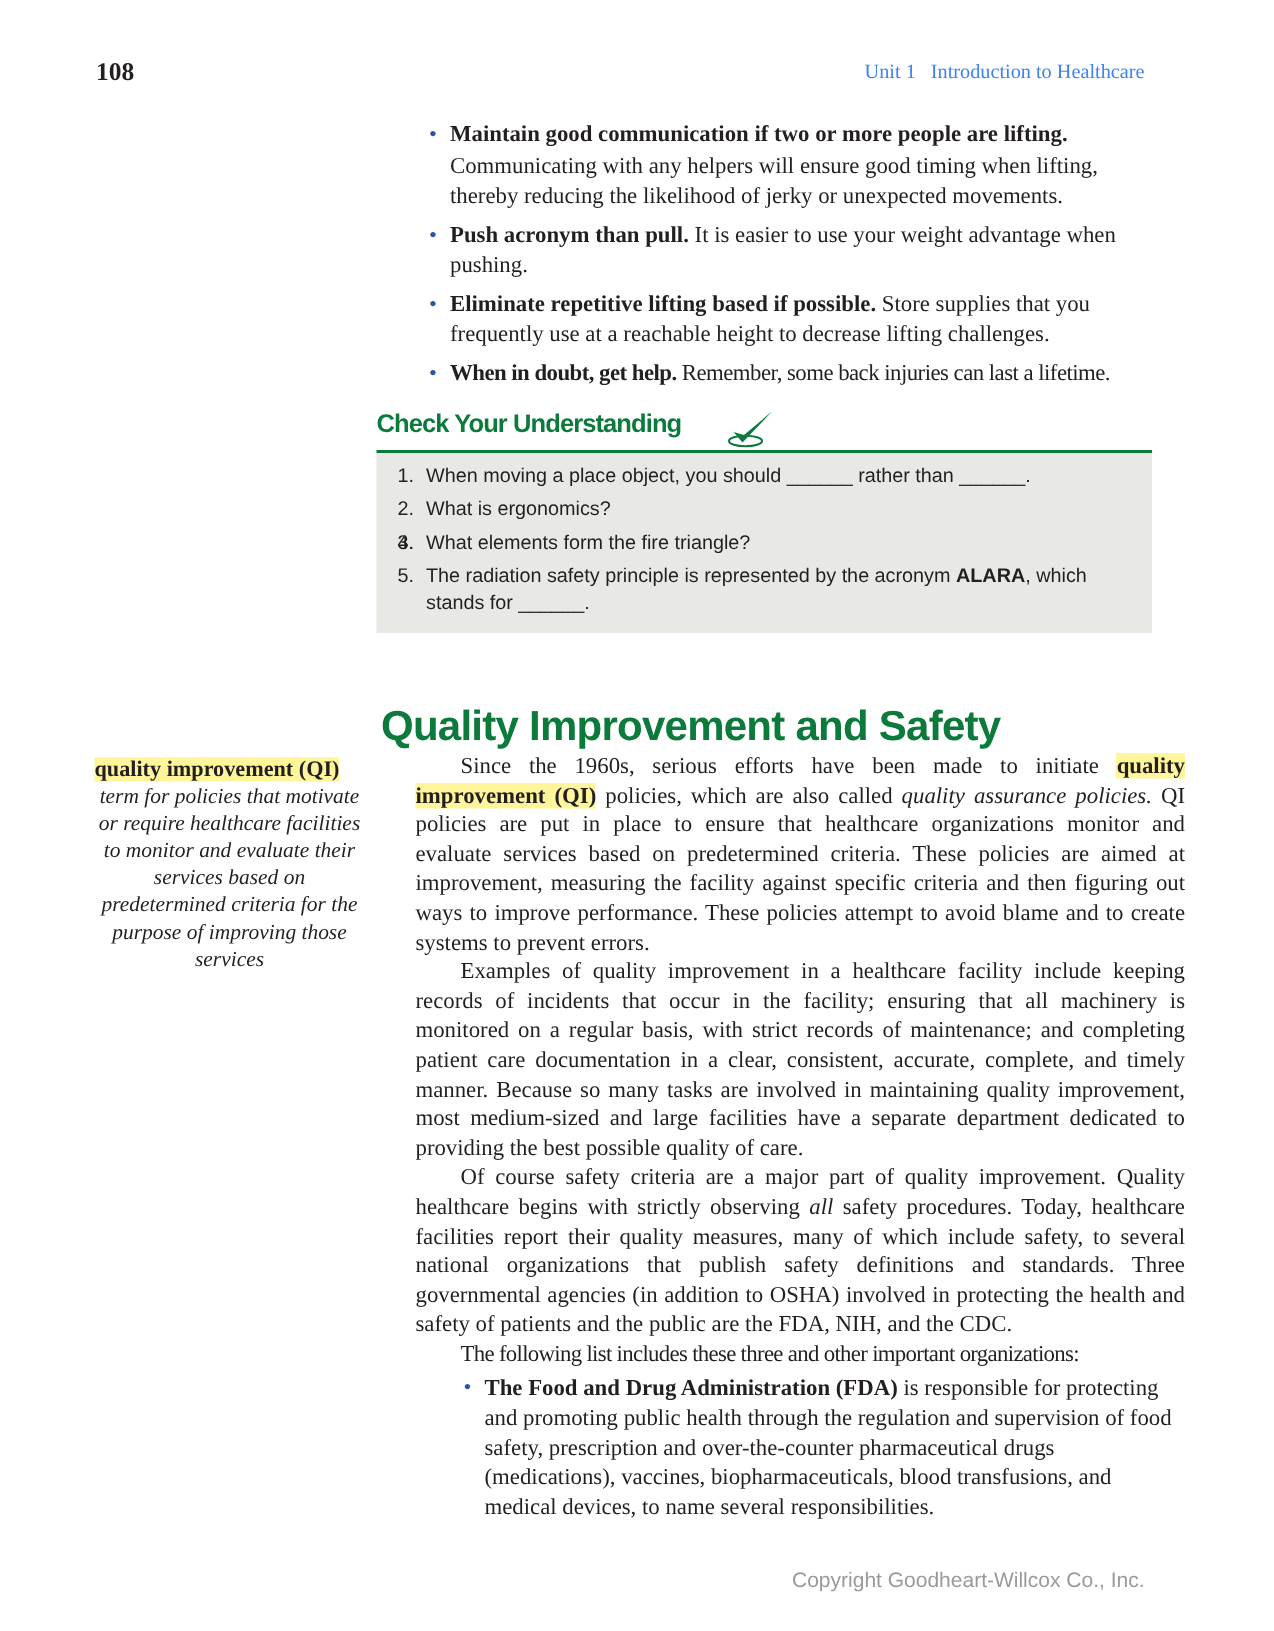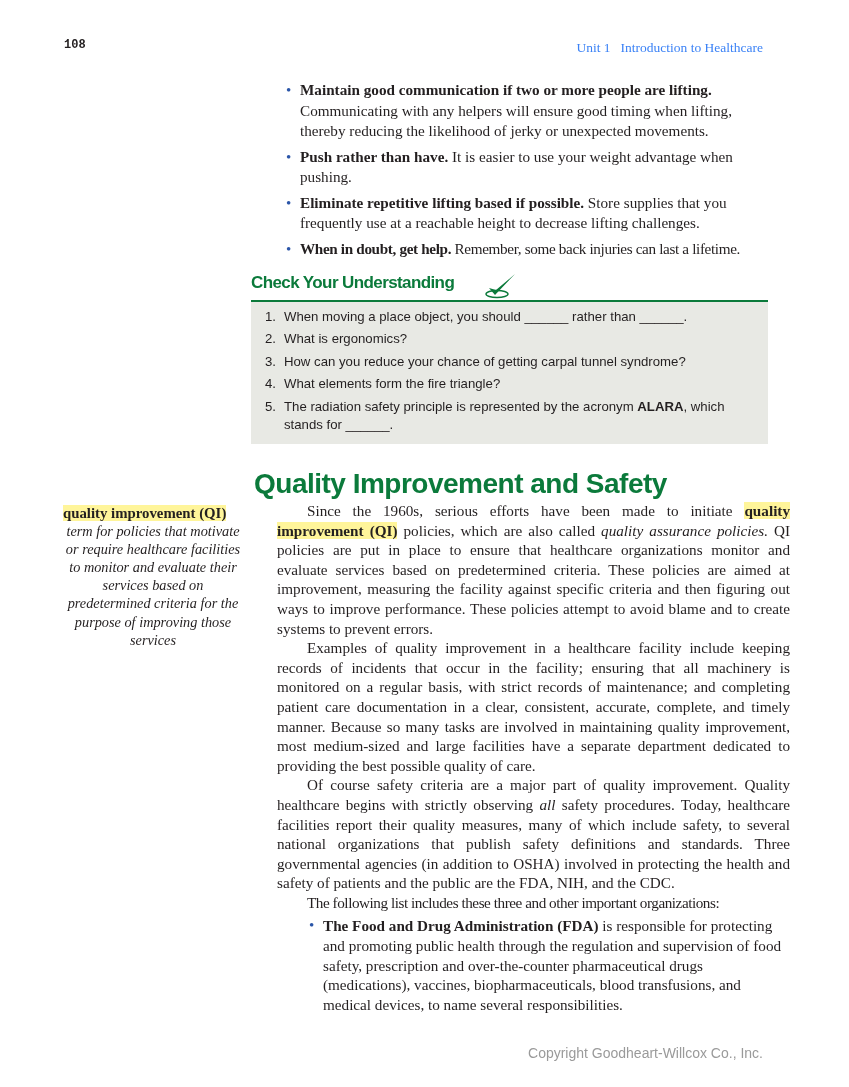--- a/index.html
+++ b/index.html
@@ -3,21 +3,21 @@
   <meta charset="utf-8">
   <style>
     html, body { margin: 0; padding: 0; background: #ffffff; }
     body {
       width: 849px; height: 1087px; position: relative; overflow: hidden;
       font-family: "DejaVu Serif", "Liberation Serif", serif;
       color: #231f20;
     }
     .page-number {
       position: absolute; left: 64px; top: 38px;
-      font-family: Liberation Mono, monospace; font-weight: bold; font-size: 12px;
+      font-family: Liberation Serif, serif; font-weight: bold; font-size: 17px;
     }
     .running-head {
       position: absolute; right: 86px; top: 40px;
       font-family: "Liberation Serif", serif; font-size: 13.5px; color: #3b82f6;
     }
     .running-head .unit { margin-right: 10px; }
 
     .bullets-top { position: absolute; left: 286px; top: 80px; width: 482px; margin: 0; padding: 0; list-style: none; }
     .bullets-top li, .org-list li {
       position: relative; padding-left: 14px;
@@ -84,39 +84,39 @@
 </head>
 <body>
 
 <div class="page-number">108</div>
 <div class="running-head">
   <span class="unit">Unit 1</span><span>Introduction to Healthcare</span>
 </div>
 
 <ul class="bullets-top">
   <li><span class="bullet-dot">•</span><span class="b">Maintain good communication if two or more people are lifting.</span><span> Communicating with any helpers will ensure good timing when lifting, thereby reducing the likelihood of jerky or unexpected movements.</span></li>
-  <li><span class="bullet-dot">•</span><span class="b">Push rather than have.</span><span> It is easier to use your weight advantage when pushing.</span></li>
+  <li><span class="bullet-dot">•</span><span class="b">Push acronym than pull.</span><span> It is easier to use your weight advantage when pushing.</span></li>
   <li><span class="bullet-dot">•</span><span class="b">Eliminate repetitive lifting based if possible.</span><span> Store supplies that you frequently use at a reachable height to decrease lifting challenges.</span></li>
   <li style="letter-spacing:-0.35px"><span class="bullet-dot">•</span><span class="b">When in doubt, get help.</span><span> Remember, some back injuries can last a lifetime.</span></li>
 </ul>
 
 <div class="cyu">
   <div class="cyu-title">
     <span>Check Your Understanding</span>
     <svg width="34" height="28" viewBox="0 0 34 28">
       <ellipse cx="13" cy="22" rx="11" ry="3.5" fill="none" stroke="#0b7a3b" stroke-width="1.4"></ellipse>
       <path d="M5 16 L11 23 L31 2 L12 18 Z" fill="#0b7a3b"></path>
     </svg>
   </div>
   <div class="cyu-rule"></div>
   <div class="cyu-box">
     <ol>
       <li><span class="num">1.</span><span>When moving a place object, you should ______ rather than ______.</span></li>
       <li><span class="num">2.</span><span>What is ergonomics?</span></li>
-      <li><span class="num">3.</span><span>How can you reduce your chance of getting carpal tunnel syndrome?</span></li>
+      <li><span class="num">3.</span></li>
       <li><span class="num">4.</span><span>What elements form the fire triangle?</span></li>
       <li><span class="num">5.</span><span>The radiation safety principle is represented by the acronym </span><span class="b">ALARA</span><span>, which stands for ______.</span></li>
     </ol>
   </div>
 </div>
 
 <h2 class="section-heading">Quality Improvement and Safety</h2>
 
 <div class="glossary">
   <span class="glossary-term">quality improvement (QI)</span>

